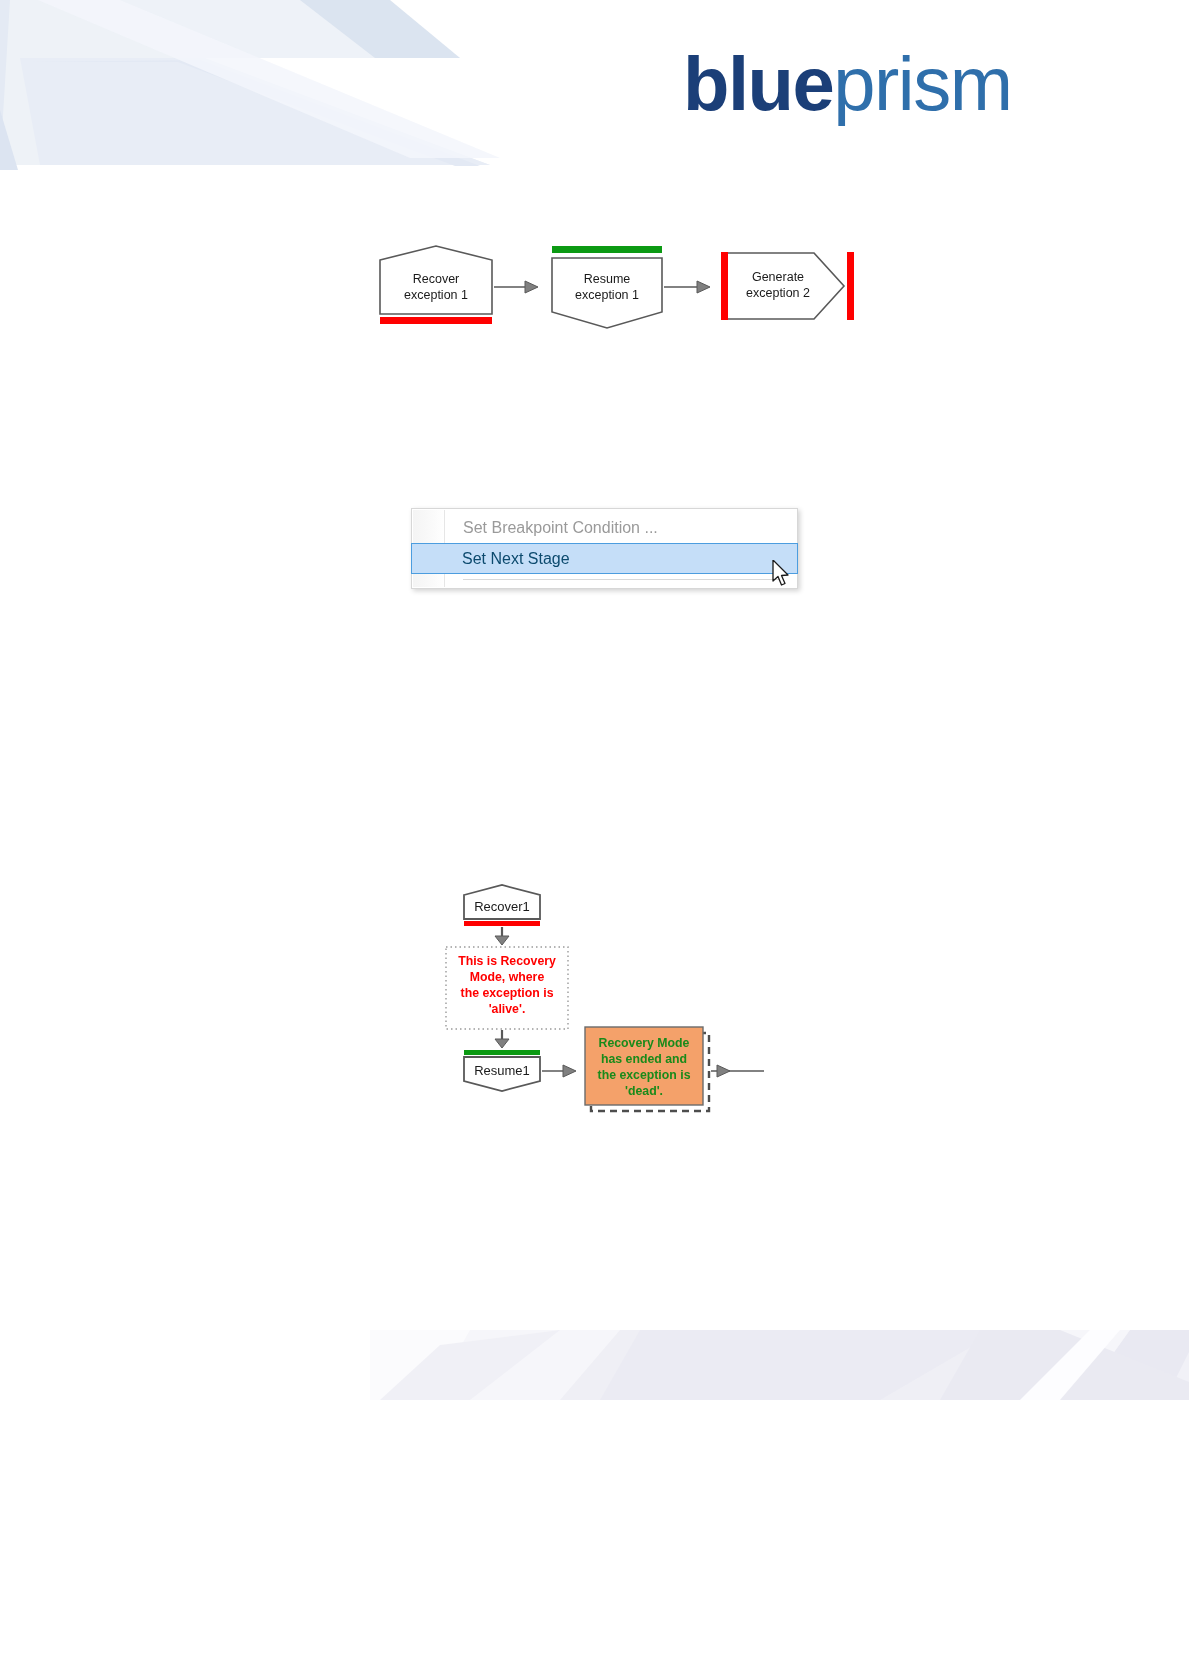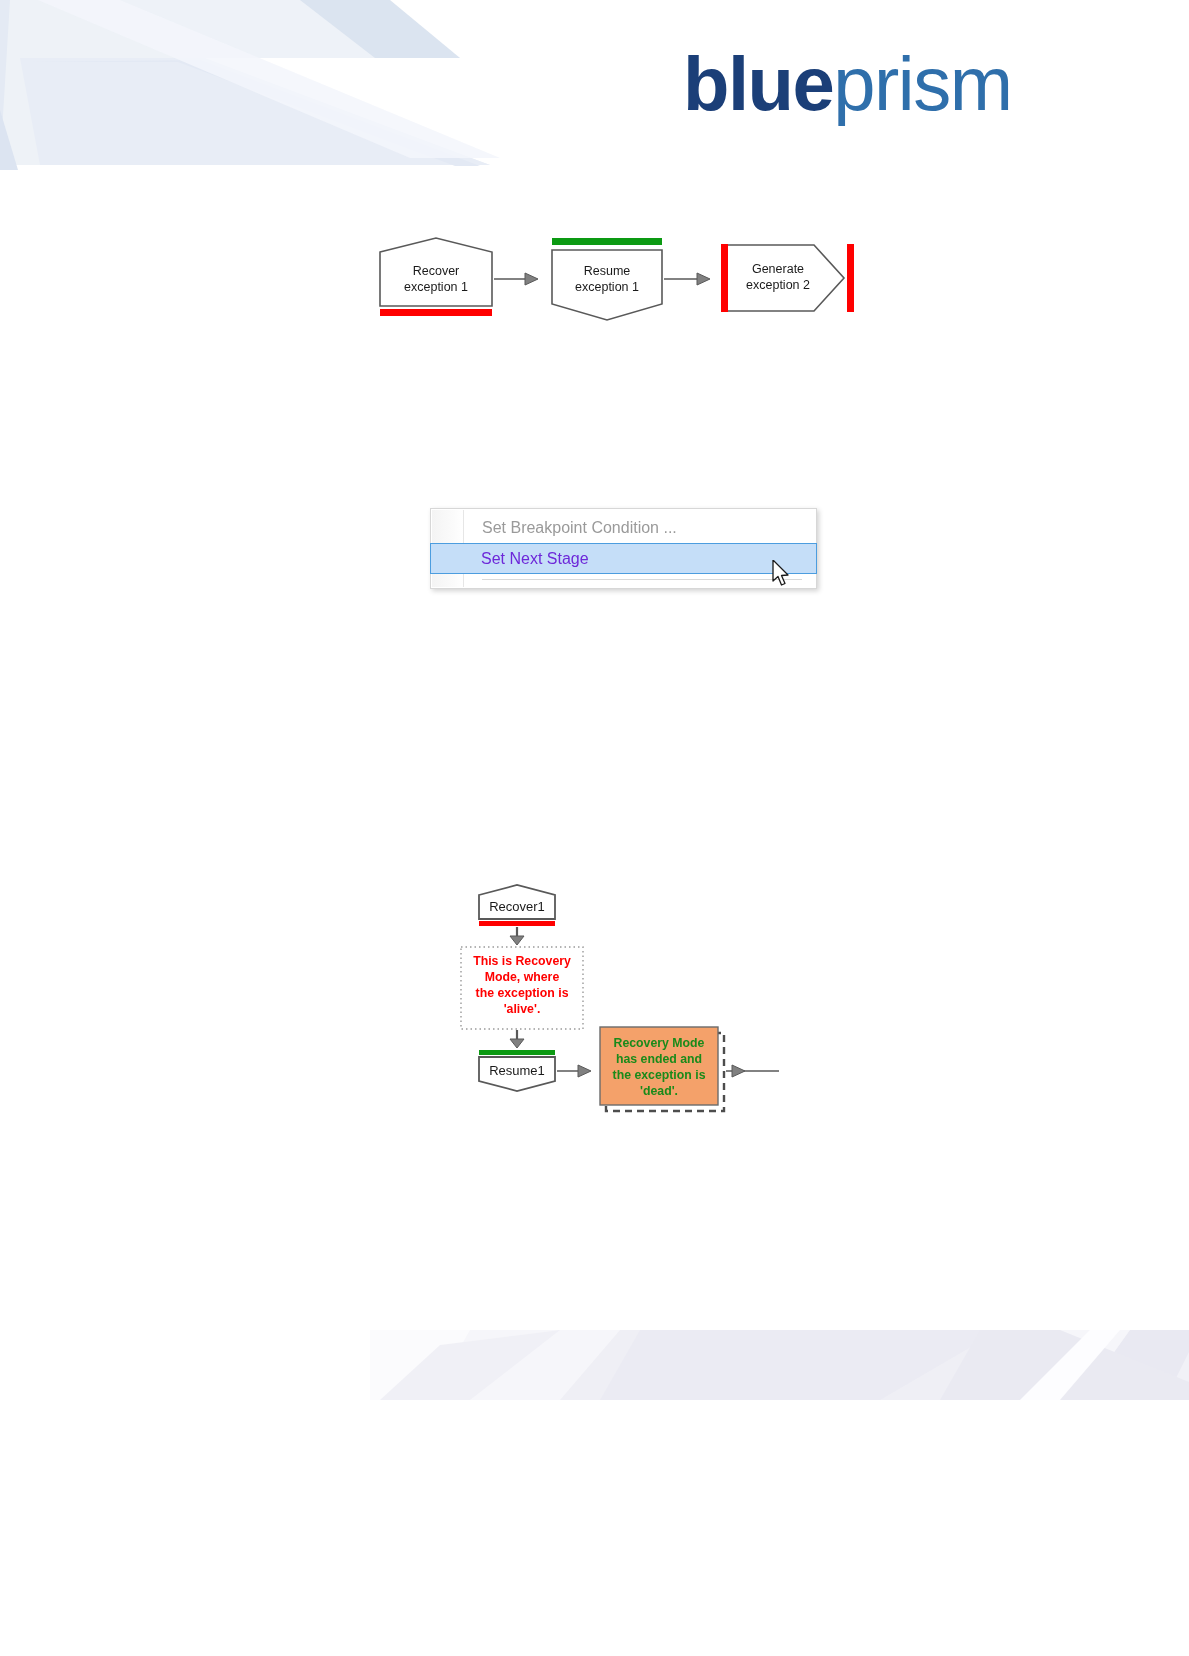--- a/index.html
+++ b/index.html
@@ -53,29 +53,29 @@
   }
   .logo .prism {
     font-weight: normal;
     color: #2f6fab;
   }
 
   
   .figure1 {
     position: absolute;
     left: 366px;
-    top: 230px;
+    top: 238px;
     width: 490px;
     height: 105px;
   }
 
   
   .ctx-menu {
     position: absolute;
-    left: 430px;
+    left: 411px;
     top: 508px;
     width: 387px;
     background: #ffffff;
     border: 1px solid #d7d7d7;
     box-shadow: 2px 2px 5px rgba(0,0,0,0.18);
     font-family: "Liberation Sans", sans-serif;
     padding: 3px 0 3px 0;
     box-sizing: border-box;
   }
   .ctx-menu .gutter {
@@ -84,21 +84,21 @@
     width: 31px;
     background: linear-gradient(to right, #f4f4f4 0%, #fbfbfb 70%, #ffffff 100%);
     border-right: 1px solid #e6e6e6;
   }
   .ctx-item {
     position: relative;
     height: 31px;
     line-height: 31px;
     padding-left: 51px;
     font-size: 16px;
-    color: #6d28d9;
+    color: #0c4a6e;
     white-space: nowrap;
     z-index: 2;
   }
   .ctx-item.disabled {
     color: #9a9a9a;
   }
   .ctx-item.selected {
     background: #c5def8;
     border: 1px solid #4c9ddf;
     height: 31px;
@@ -119,21 +119,21 @@
     left: 772px;
     top: 560px;
     width: 18px;
     height: 27px;
     z-index: 20;
   }
 
   
   .figure2 {
     position: absolute;
-    left: 454px;
+    left: 439px;
     top: 875px;
     width: 340px;
     height: 250px;
   }
 </style>
 </head>
 <body>
 
 <div class="page">
 

